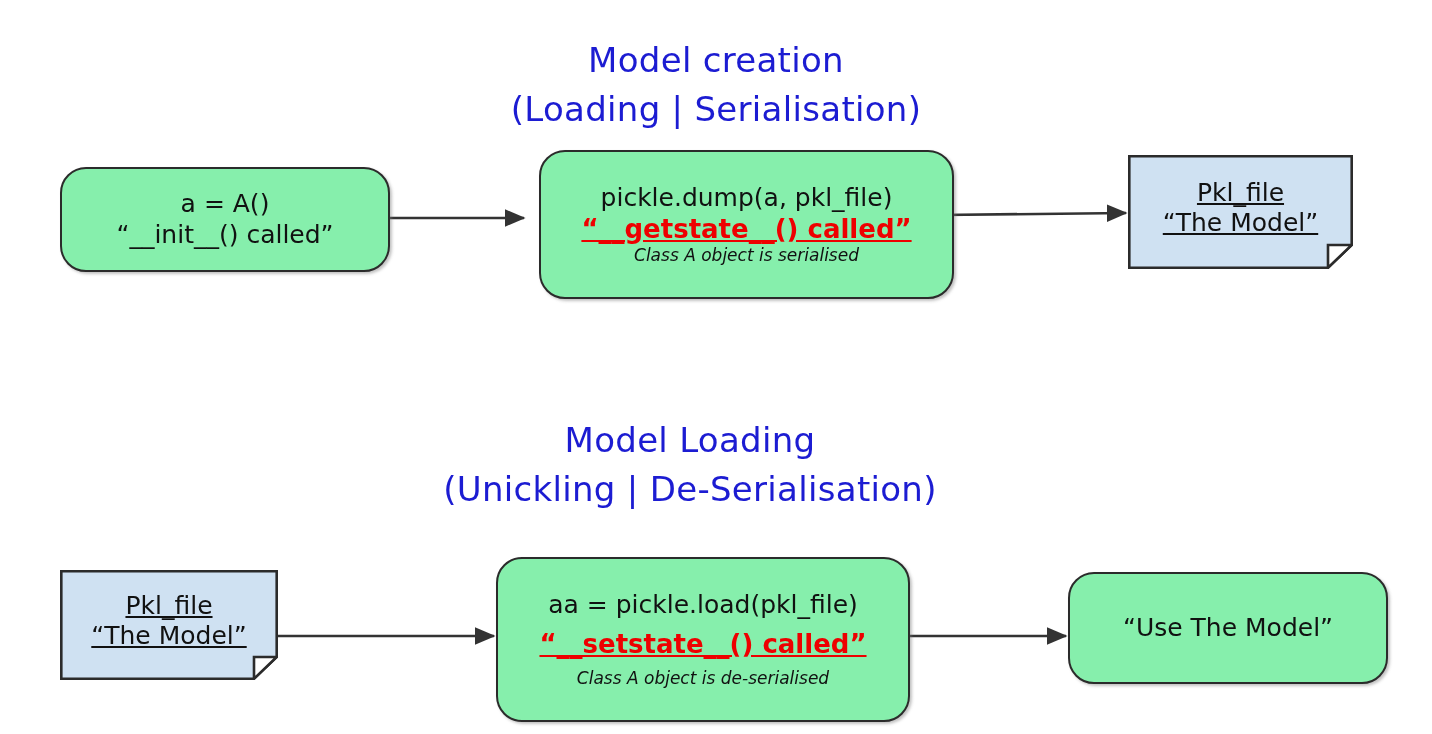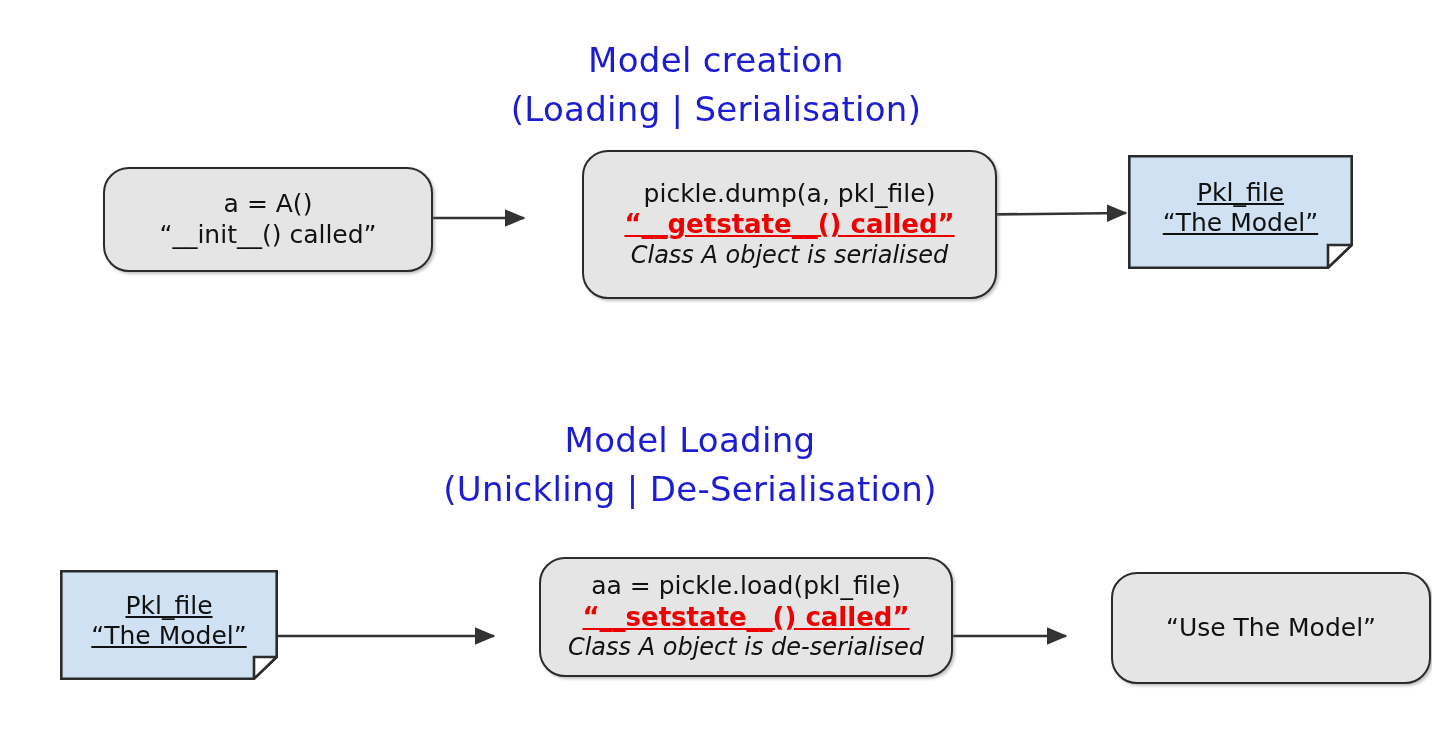--- a/index.html
+++ b/index.html
@@ -31,44 +31,43 @@
     letter-spacing: .3px;
     white-space: nowrap;
     font-weight: 400;
   }
   .section-title .t-line2 { display: block; }
 
   
   .node {
     position: absolute;
     box-sizing: border-box;
-    background: #e5e5e5;
+    background: #86efac;
     border: 2px solid #2b2b2b;
     display: flex;
     flex-direction: column;
     align-items: center;
     justify-content: center;
     text-align: center;
     color: #111111;
     font-family: "DejaVu Sans", sans-serif;
     box-shadow: 2px 2px 3px rgba(120,120,120,.45);
-    margin-left: 43px;
   }
   .node.rounded { border-radius: 26px; }
 
   .line {
     display: block;
     white-space: nowrap;
     line-height: 1.22;
   }
   .l-main    { font-size: 25px; }
   .l-red     { font-size: 26px; color: #ee0000; font-weight: bold;
                text-decoration: underline; text-decoration-color: #ee0000; }
   .l-small   { font-size: 20px; }
-  .l-italic  { font-size: 24px; font-style: italic; }
+  .l-italic  { font-size: 17px; font-style: italic; }
 
   
   .doc {
     position: absolute;
     box-sizing: border-box;
     display: flex;
     flex-direction: column;
     align-items: center;
     justify-content: center;
     text-align: center;
@@ -151,21 +150,21 @@
     <svg class="doc-shape" viewBox="0 0 218 110" preserveAspectRatio="none" xmlns="http://www.w3.org/2000/svg">
       <path d="M1.3,1.3 H216.7 V87 L194,108.7 H1.3 Z" fill="#cfe1f2" stroke="#2b2b2b" stroke-width="2.6" stroke-linejoin="miter"></path>
       <path d="M194,108.7 L194,87 L216.7,87 Z" fill="#ffffff" stroke="#2b2b2b" stroke-width="2.6" stroke-linejoin="miter"></path>
     </svg>
     <div class="doc-text">
       <span class="line l-main">Pkl_file</span>
       <span class="line l-main">“The Model”</span>
     </div>
   </div>
 
-  <div class="node rounded" style="left:496px; top:557px; width:414px; height:120px;">
+  <div class="node rounded" style="left:496px; top:557px; width:414px; height:165px;gap:8px;">
     <span class="line l-main">aa = pickle.load(pkl_file)</span>
     <span class="line l-red">“__setstate__() called”</span>
     <span class="line l-italic">Class A object is de-serialised</span>
   </div>
 
   <div class="node rounded" style="left:1068px; top:572px; width:320px; height:112px;">
     <span class="line l-main">“Use The Model”</span>
   </div>
 
 </div>

